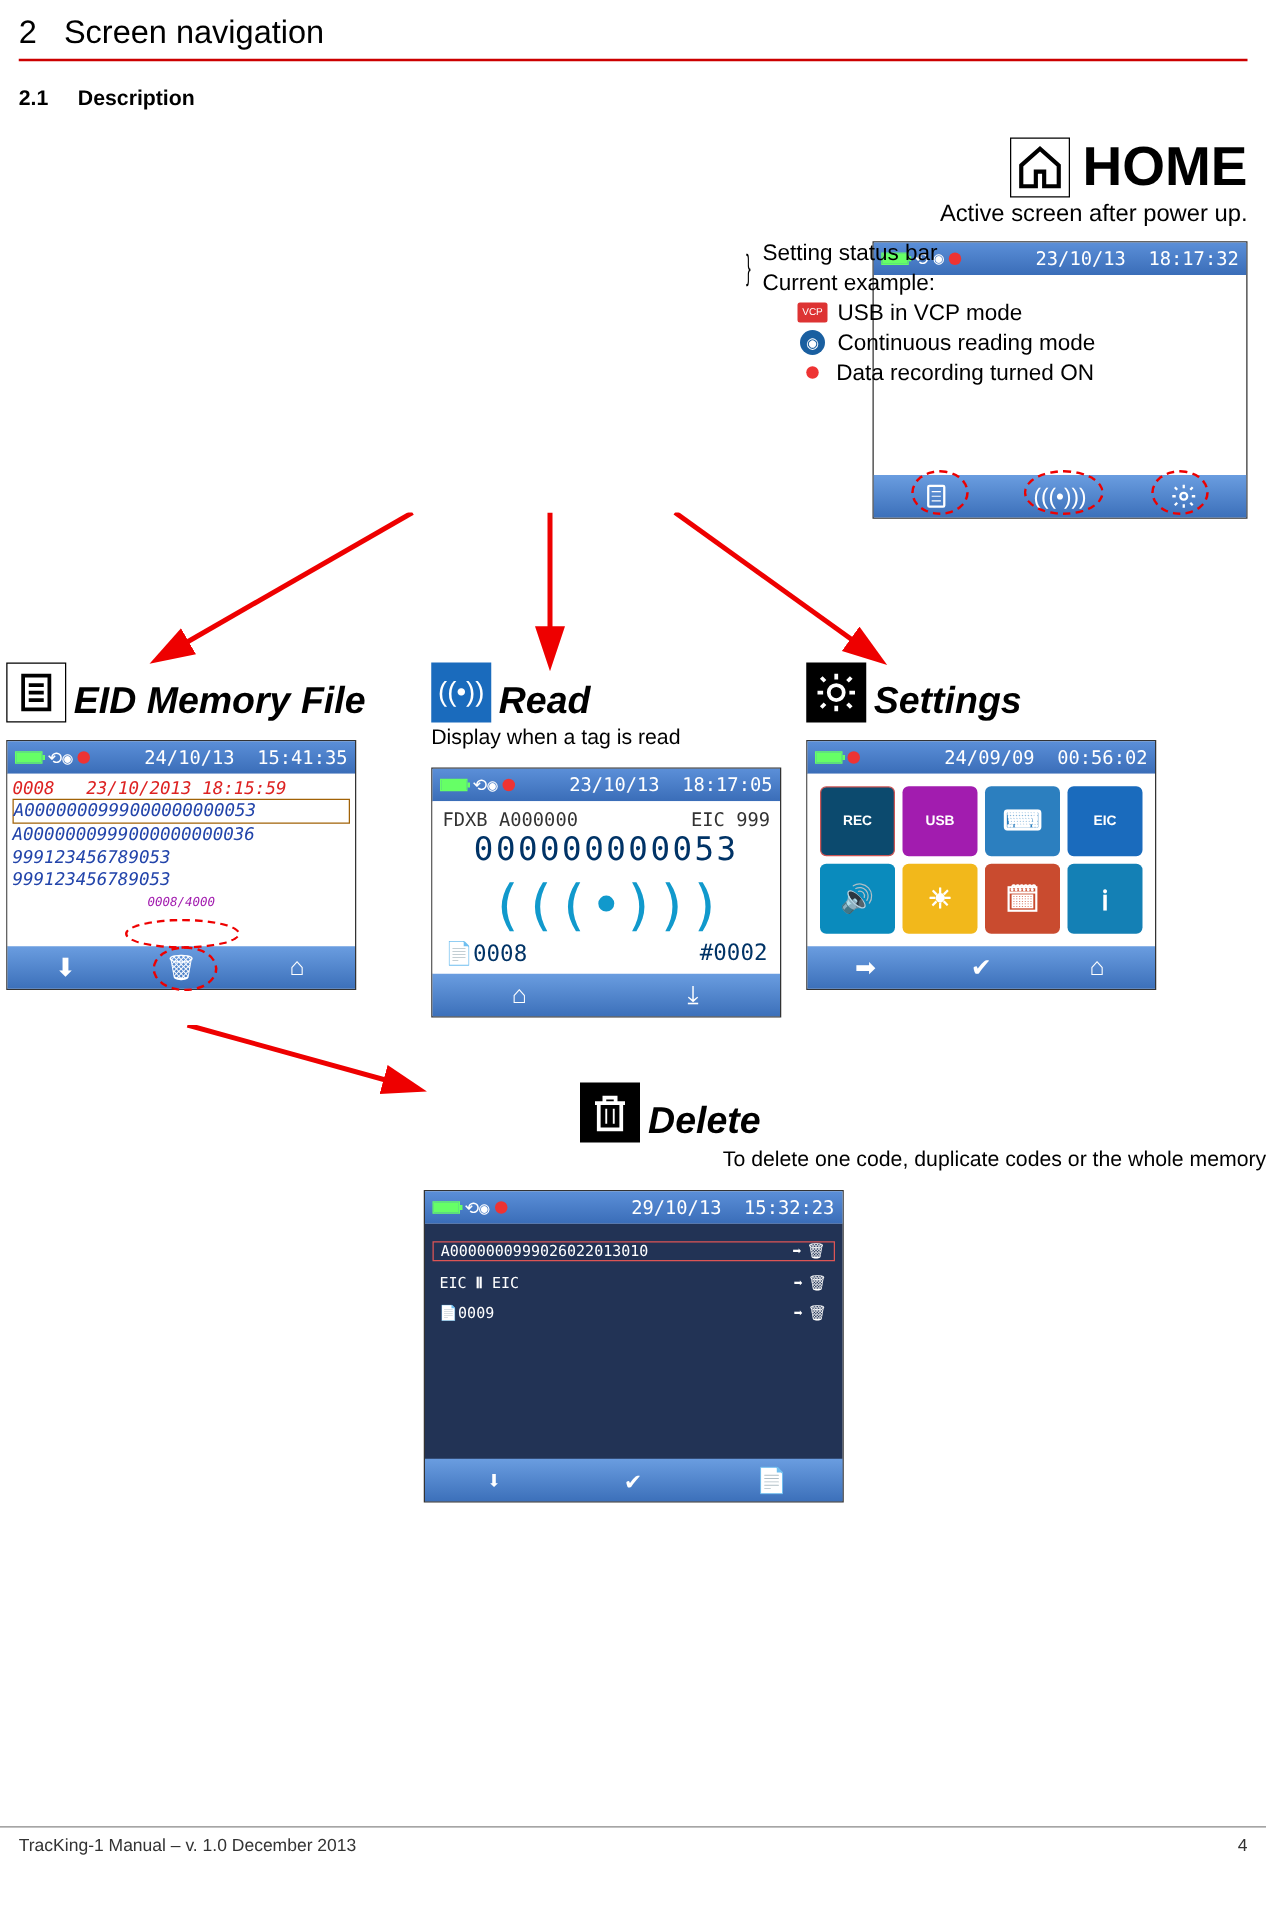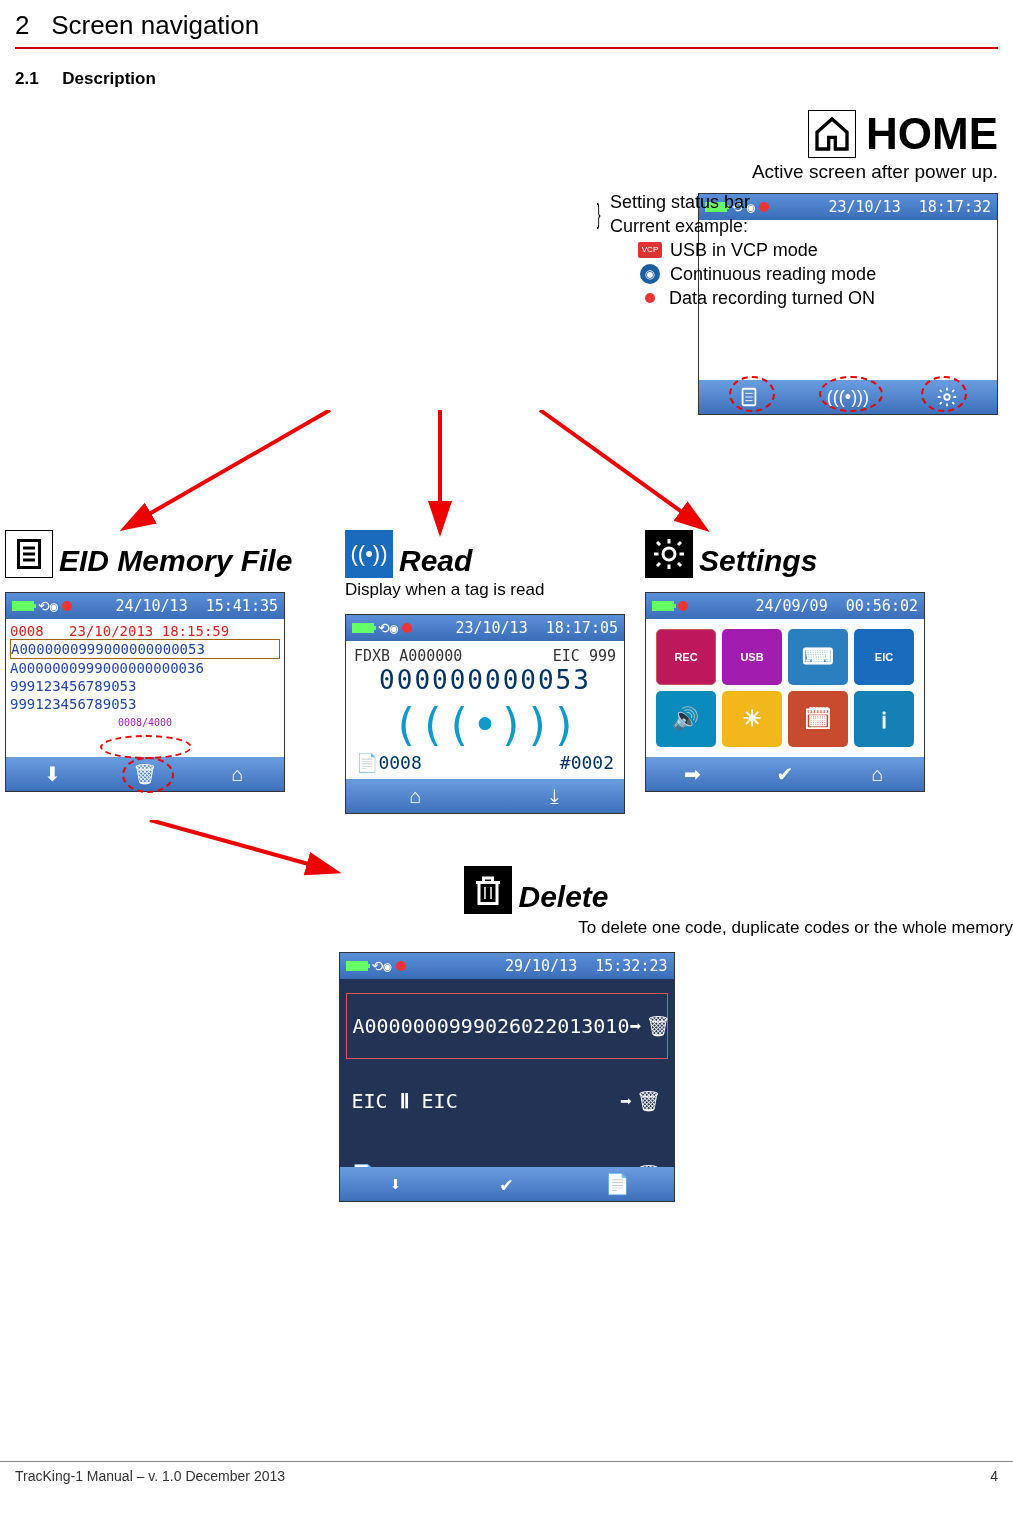--- a/index.html
+++ b/index.html
@@ -37,21 +37,21 @@
     .row-three { position: absolute; top: 530px; left: 0; right: 0; display: flex; padding: 0 5px; gap: 0; }
     .col { position: relative; }
     .col.eid { width: 330px; }
     .col.read { width: 290px; margin-left: 10px; }
     .col.settings { width: 360px; margin-left: 10px; }
     .sec-title-row { display: flex; align-items: flex-end; gap: 6px; }
     .sec-title { font-size: 30px; font-style: italic; font-weight: bold; }
     .sec-sub { font-size: 17px; margin-top: 2px; }
 
     .screen-small { width: 280px; height: 200px; margin-top: 14px; }
-    .screen-list-body { position: absolute; top: 26px; left: 0; right: 0; bottom: 34px; background: #fff; padding: 4px; font-family: monospace; }
+    .screen-list-body { position: absolute; top: 26px; left: 0; right: 0; bottom: 34px; background: #fff; padding: 4px; font-family: monospace; font-style: italic; }
     .row-red { color: #d22; font-size: 14px; }
     .row-outline { border: 1px solid #a16207; padding: 1px; }
     .row-norm { color: #24a; font-size: 14px; padding: 1px 0; }
     .counter { text-align: center; color: #a21caf; font-size: 10px; margin-top: 4px; }
 
     .read-body { position: absolute; top: 26px; left: 0; right: 0; bottom: 34px; background: #fff; text-align: center; font-family: monospace; }
     .read-line1 { font-size: 15px; color: #333; margin-top: 6px; display: flex; justify-content: space-between; padding: 0 8px; }
     .read-num { font-size: 26px; color: #036; letter-spacing: 2px; }
     .read-wave { color: #19c; font-size: 44px; margin-top: 4px; }
     .read-bottom { display: flex; justify-content: space-between; padding: 0 10px; font-size: 18px; color: #036; margin-top: 2px; }
@@ -59,21 +59,21 @@
 
     .settings-body { position: absolute; top: 26px; left: 0; right: 0; bottom: 34px; background: #fff; display: grid; grid-template-columns: repeat(4,1fr); grid-template-rows: repeat(2,1fr); gap: 6px; padding: 10px; }
     .tile { border-radius: 5px; display: flex; align-items: center; justify-content: center; color: #fff; font-size: 12px; font-weight: bold; }
     .tile.outline { border: 1px solid #c55; }
 
     .delete-block { position: absolute; top: 866px; left: 0; right: 0; }
     .delete-title-row { display: flex; align-items: flex-end; gap: 6px; justify-content: center; margin-left: 60px; }
     .delete-screen-wrap { display: flex; justify-content: center; margin-top: 14px; }
     .delete-screen { width: 336px; height: 250px; }
     .del-body { position: absolute; top: 26px; left: 0; right: 0; bottom: 0; background: #235; padding: 14px 6px 6px 6px; font-family: monospace; }
-    .del-row { display: flex; align-items: center; justify-content: space-between; color: #fff; padding: 20px 6px; font-size: 20px; }
+    .del-row { display: flex; align-items: center; justify-content: space-between; color: #fff; padding: 0 6px; font-size: 12px; }
     .del-row.outline { border: 1px solid #d55; }
     .del-arrow-trash { display: flex; gap: 4px; align-items: center; }
     .del-bottom-bar { position: absolute; bottom: 0; left: 0; right: 0; height: 34px; background: linear-gradient(#6a9de0,#3c70ba); display: flex; justify-content: space-around; align-items: center; }
 
     svg.arrow-svg { position: absolute; pointer-events: none; }
 
     .footer { position: absolute; bottom: 0; left: 0; right: 0; border-top: 1px solid #888; padding: 6px 15px; font-size: 14px; color: #333; display: flex; justify-content: space-between; }
 
     
     .icon-box { width: 48px; height: 48px; display: inline-flex; align-items: center; justify-content: center; background: #000; color: #fff; }
@@ -282,21 +282,21 @@
                 <div class="battery-fill"></div>
               </div>
             <div class="rec-dot"></div>
           </div>
           <div>
             <span>24/09/09</span>&nbsp;
             <span>00:56:02</span>
           </div>
         </div>
         <div class="settings-body" id="tiles-grid">
-            <div class="tile outline" style="background: #be185d; font-size: 11px;">REC</div>
+            <div class="tile outline" style="background: #0c4a6e; font-size: 11px;">REC</div>
             <div class="tile" style="background: #a21caf; font-size: 11px;">USB</div>
             <div class="tile" style="background: rgb(44, 127, 191); font-size: 22px;">⌨</div>
             <div class="tile" style="background: rgb(26, 107, 189); font-size: 11px;">EIC</div>
             <div class="tile" style="background: rgb(10, 139, 189); font-size: 22px;">🔊</div>
             <div class="tile" style="background: rgb(242, 184, 27); font-size: 22px;">☀</div>
             <div class="tile" style="background: rgb(201, 75, 47); font-size: 22px;">🗓</div>
             <div class="tile" style="background: rgb(20, 128, 181); font-size: 22px;">ℹ</div>
           </div>
         <div class="bottom-bar">
           <div class="bar-ico" style="color:#fff;font-size:20px;">➡</div>

